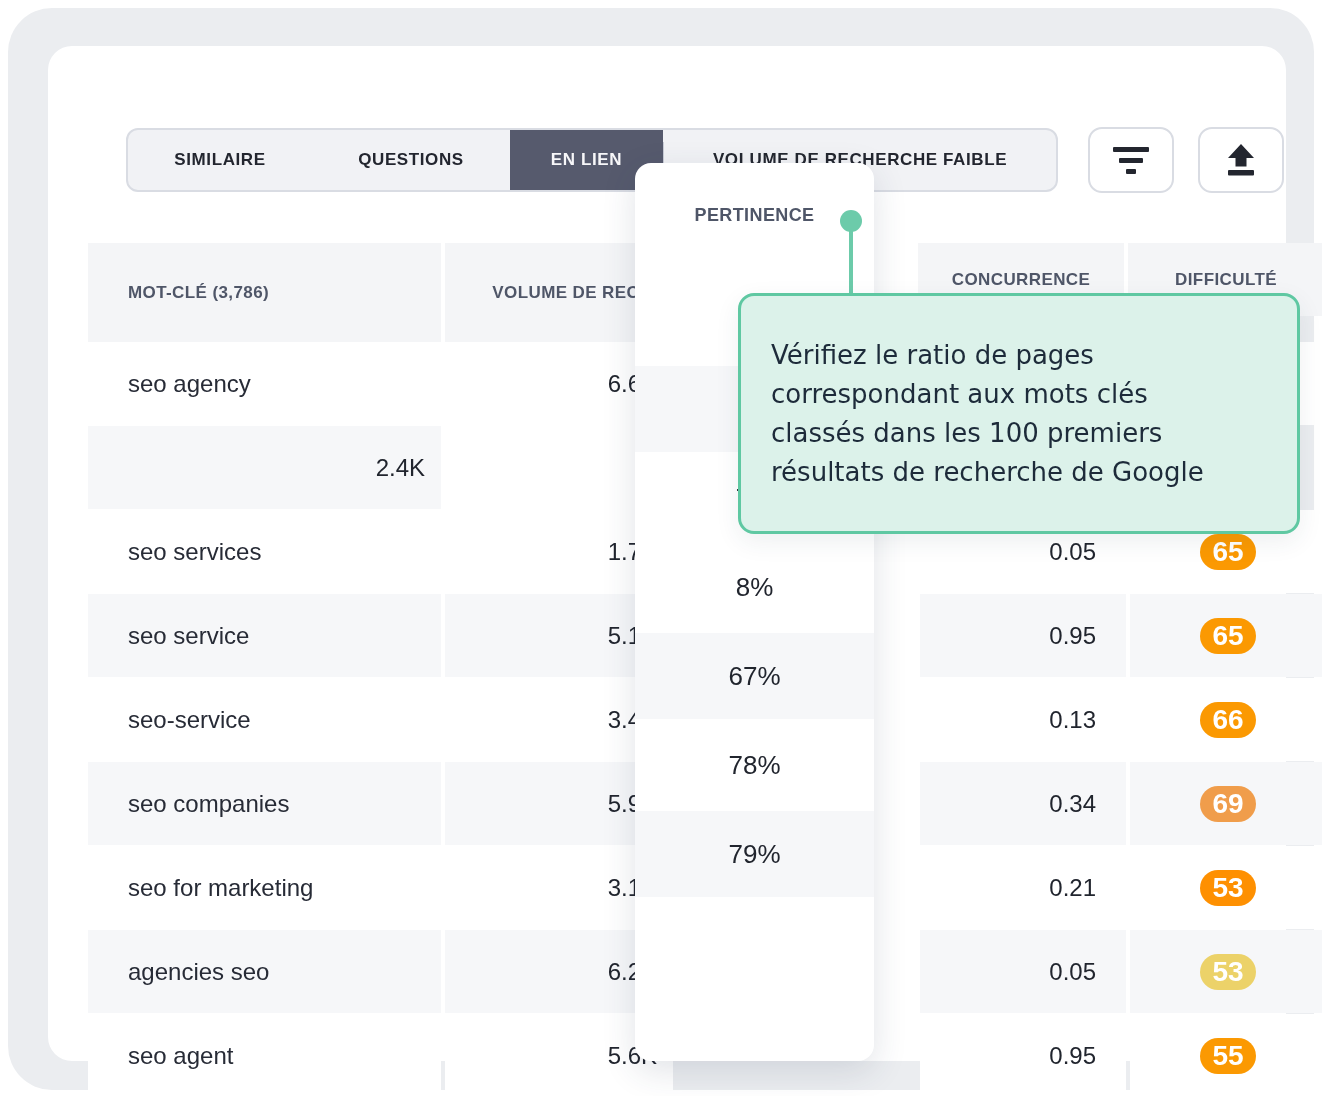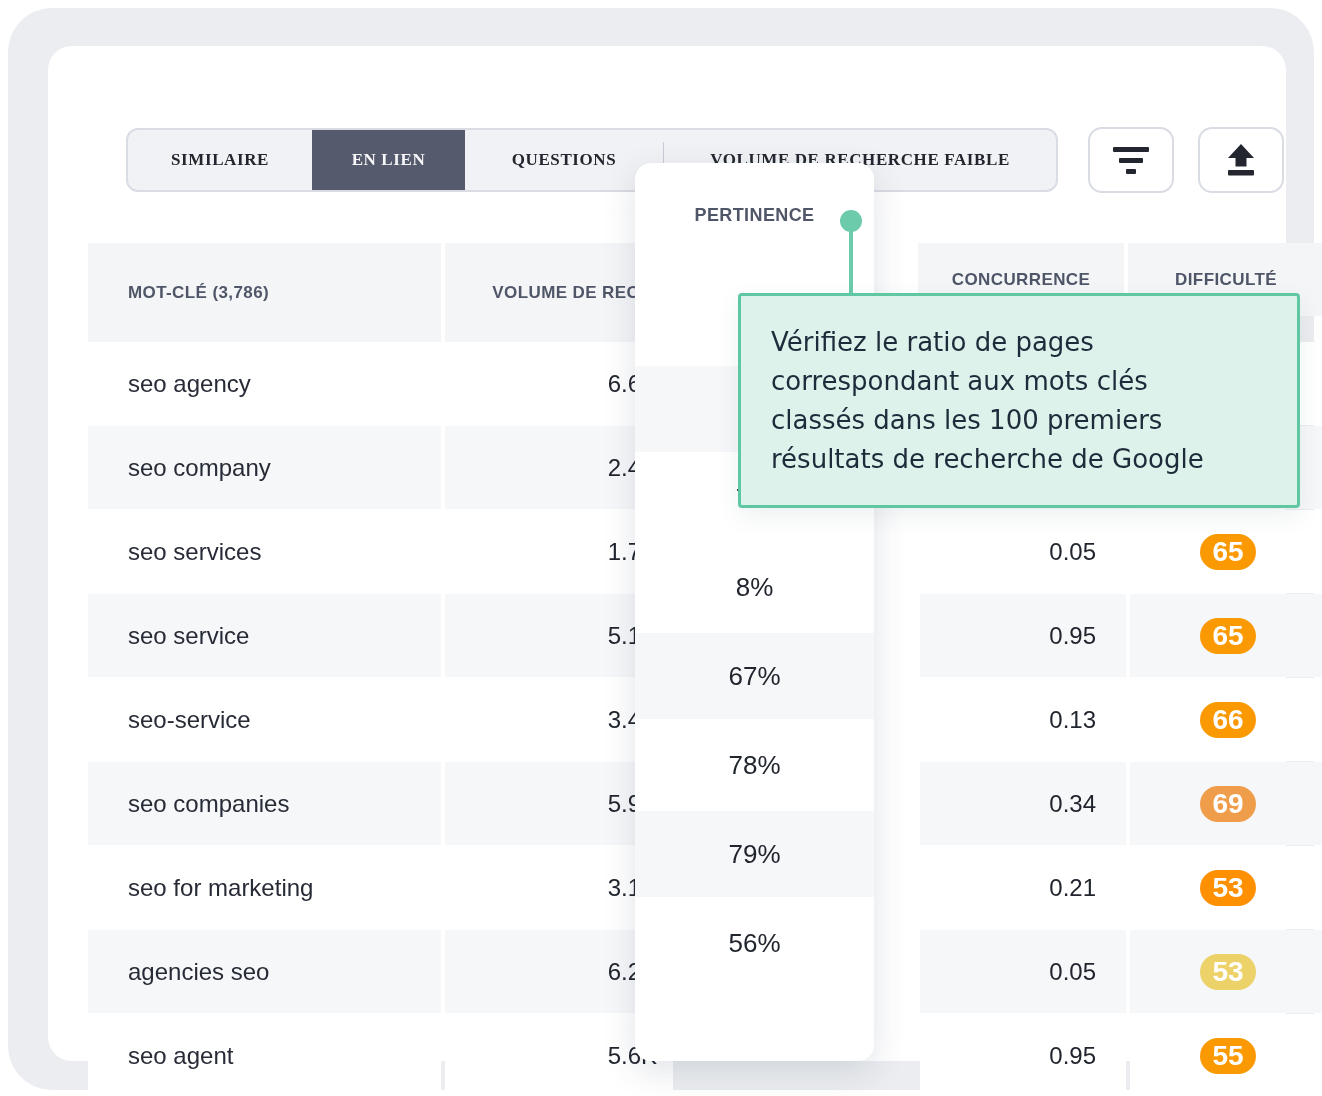--- a/index.html
+++ b/index.html
@@ -21,21 +21,21 @@
   
   .tabs{
     position:absolute;left:78px;top:82px;width:932px;height:64px;
     background:#f1f2f5;border:2px solid #d9dce3;border-radius:12px;
     display:flex;align-items:stretch;overflow:hidden;
   }
   .tab{
     display:flex;align-items:center;justify-content:center;
     font-size:17px;font-weight:700;letter-spacing:.6px;color:#23262f;
     background:transparent;border:none;cursor:pointer;
-    font-family:Liberation Serif, serif;
+    font-family:Liberation Sans, sans-serif;
   }
   .tab.active{background:#565a6d;color:#f7f7f9;}
   .tab-divider{width:1px;background:#c9ccd6;margin:12px 0;}
   .icon-btn{
     position:absolute;top:81px;width:86px;height:66px;background:#ffffff;
     border:2px solid #d9dce3;border-radius:14px;cursor:pointer;
     display:flex;align-items:center;justify-content:center;
   }
   .icon-btn.filter{left:1040px;}
   .icon-btn.export{left:1150px;}
@@ -89,41 +89,41 @@
   .pcell{
     flex:0 0 86px;display:flex;align-items:center;justify-content:center;
     font-size:26px;color:#21252e;background:#ffffff;
   }
   .pcell.alt{background:#f6f7f9;}
 
   
   .conn-line{position:absolute;left:841px;top:213px;width:4px;height:74px;background:#6ccbaa;z-index:6;}
   .conn-dot{position:absolute;left:832px;top:202px;width:22px;height:22px;border-radius:50%;background:#6ccbaa;z-index:6;}
   .tooltip{
-    position:absolute;left:730px;top:285px;width:562px;height:215px;z-index:7;
-    background:#dcf2ea;border:3px solid #5fc8a2;border-radius:4px;
+    position:absolute;left:730px;top:285px;width:562px;height:241px;z-index:7;
+    background:#dcf2ea;border:3px solid #5fc8a2;border-radius:16px;
     padding:36px 30px;display:flex;flex-direction:column;justify-content:center;
     box-shadow:0 8px 24px rgba(44,58,82,.08);
   }
   .tooltip .tline{
     font-family:"DejaVu Sans","Liberation Sans",sans-serif;
     font-size:26px;line-height:39px;color:#1d2b3a;font-weight:500;white-space:nowrap;
   }
 </style>
 </head>
 <body>
 
 <div class="stage">
   <div class="container">
     <div class="card">
 
       <div class="tabs">
         <button class="tab" style="width:184px">SIMILAIRE</button>
+        <button class="tab" style="width:198px">QUESTIONS</button>
         <button class="tab active" style="width:153px">EN LIEN</button>
-        <button class="tab" style="width:198px">QUESTIONS</button>
         <span class="tab-divider"></span>
         <button class="tab" style="flex:1">VOLUME DE RECHERCHE FAIBLE</button>
       </div>
 
       <button class="icon-btn filter">
         <span class="filter-glyph">
             <i></i>
             <i></i>
             <i></i>
           </span>
@@ -142,21 +142,20 @@
 
       <div class="tbody">
         <div class="trow">
           <div class="c kw">seo agency</div>
           <div class="c num">6.6K</div>
           <div class="c spacer"></div>
           <div class="c conc"></div>
           <div class="c diff"></div>
         </div>
         <div class="trow alt">
-          <div class="c kw">seo company</div>
           <div class="c num">2.4K</div>
           <div class="c spacer"></div>
           <div class="c conc"></div>
           <div class="c diff"></div>
         </div>
         <div class="trow">
           <div class="c kw">seo services</div>
           <div class="c num">1.7K</div>
           <div class="c spacer"></div>
           <div class="c conc">0.05</div>
@@ -224,21 +223,20 @@
     <div class="pert-card">
       <div class="pert-header">PERTINENCE</div>
       <div class="pert-cells">
         <div class="pcell"></div>
         <div class="pcell alt"></div>
         <div class="pcell">7%</div>
         <div class="pcell">8%</div>
         <div class="pcell alt">67%</div>
         <div class="pcell">78%</div>
         <div class="pcell alt">79%</div>
-        <div class="pcell">56%</div>
       </div>
     </div>
 
     <div class="conn-line"></div>
     <div class="conn-dot"></div>
     <div class="tooltip">
       <div class="tline">Vérifiez le ratio de pages</div>
       <div class="tline">correspondant aux mots clés</div>
       <div class="tline">classés dans les 100 premiers</div>
       <div class="tline">résultats de recherche de Google</div>

